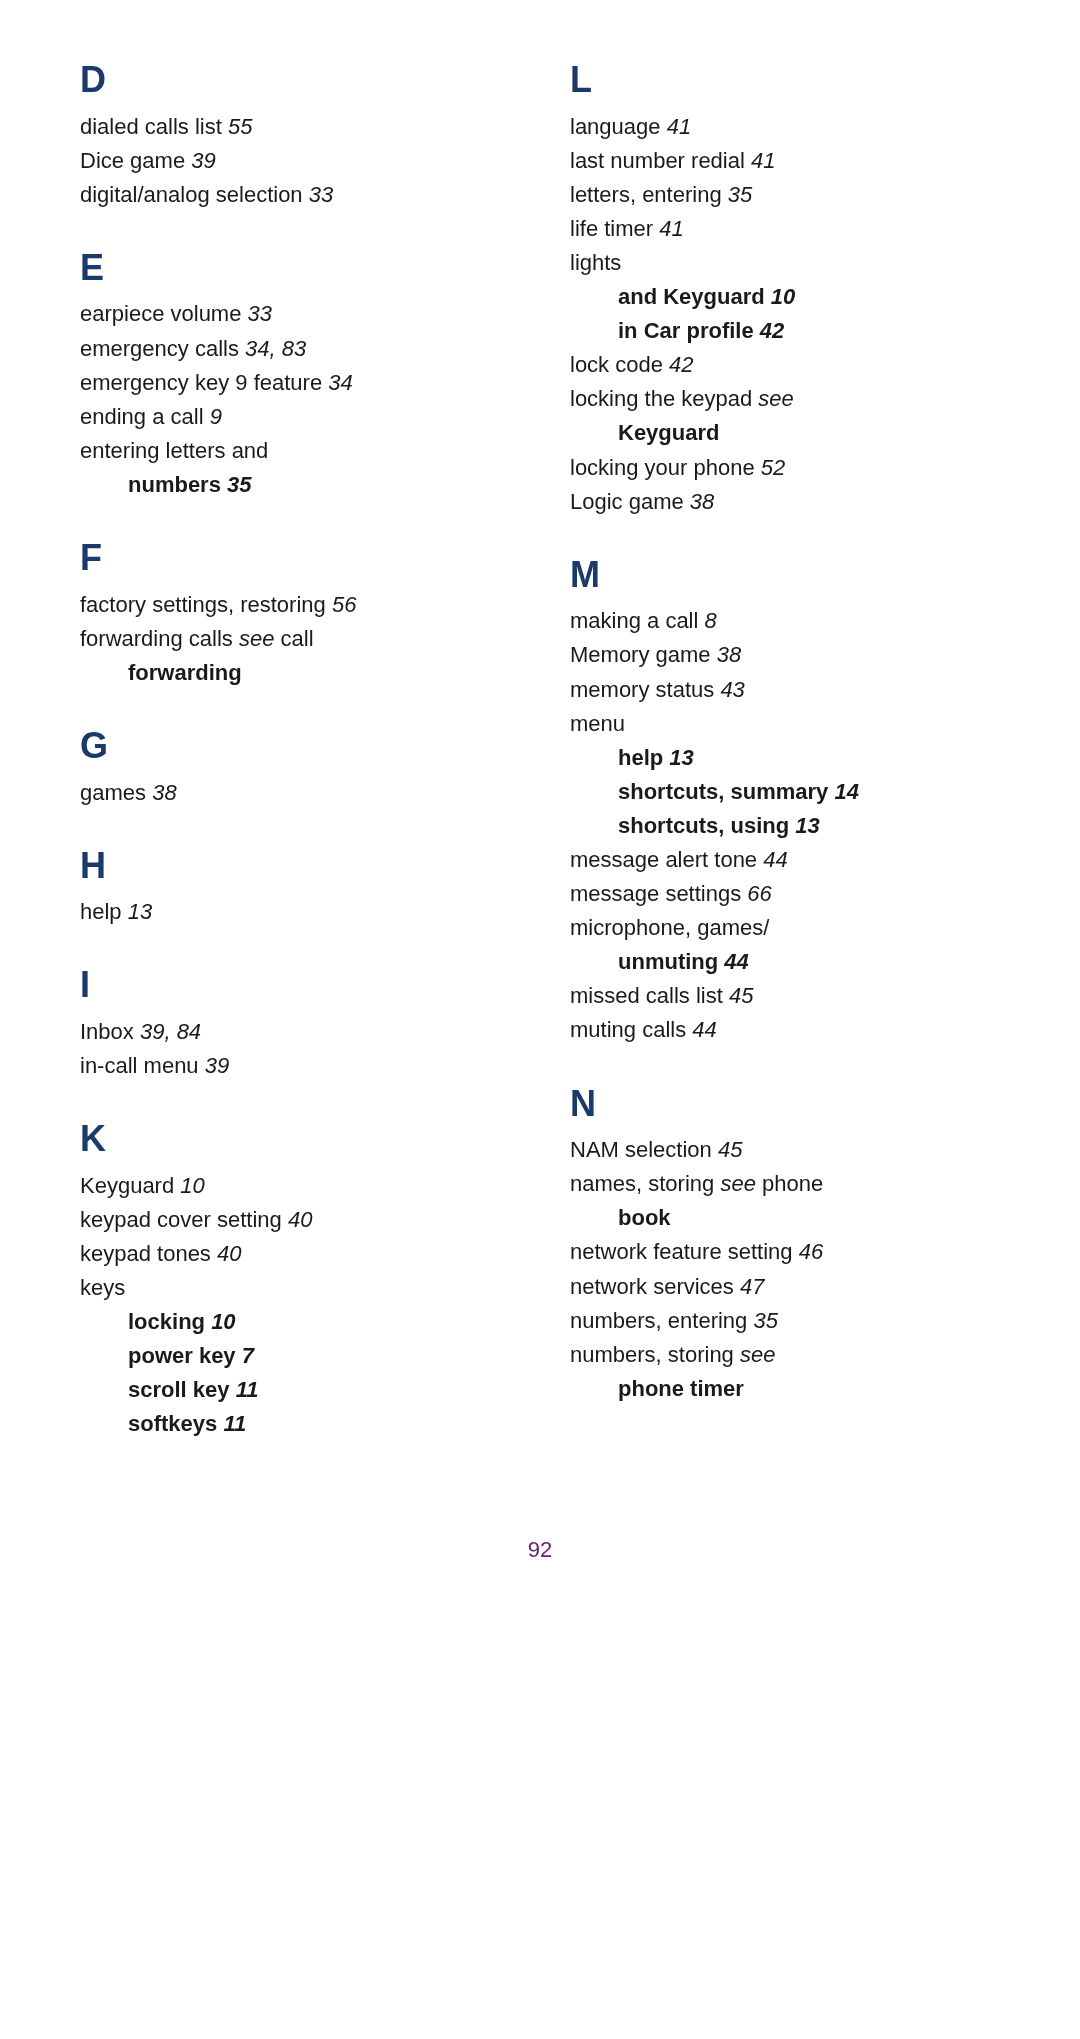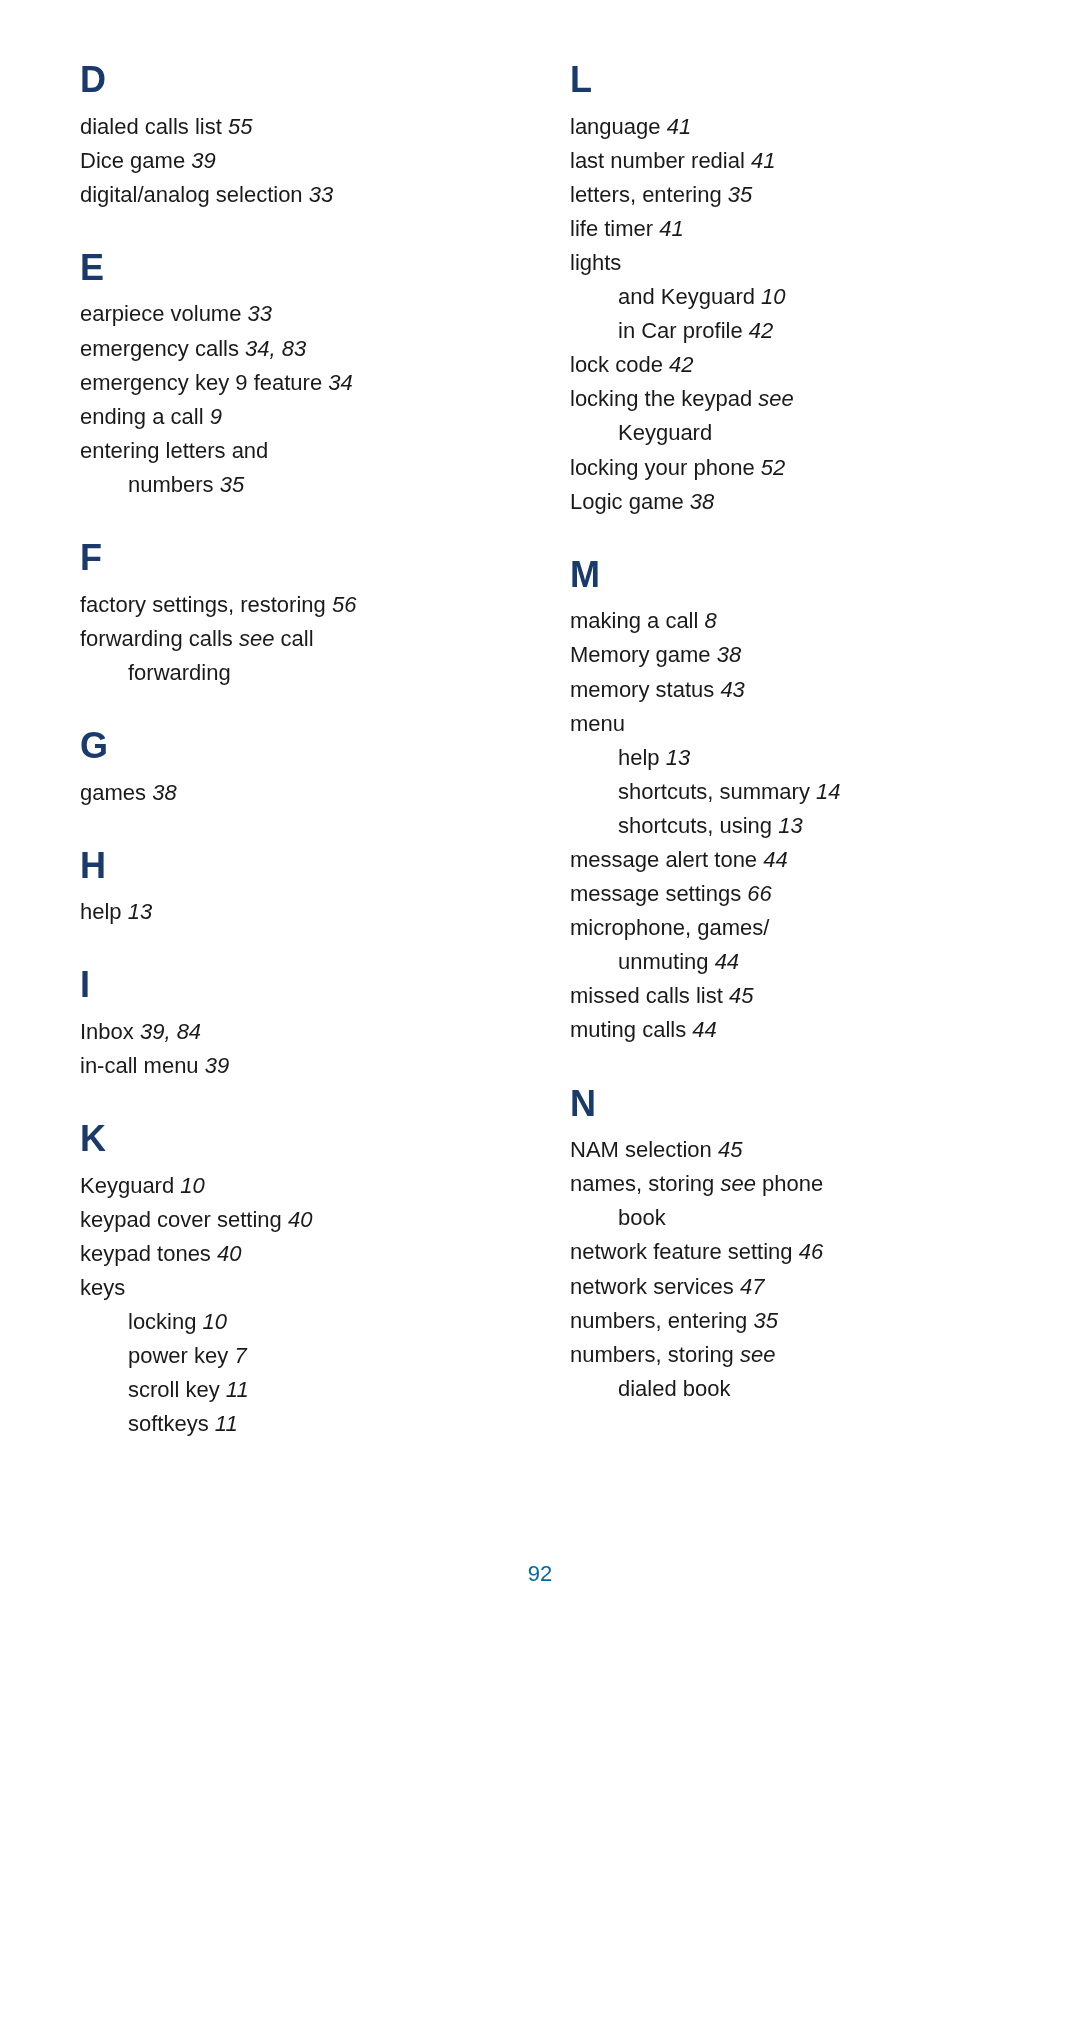--- a/index.html
+++ b/index.html
@@ -53,28 +53,29 @@
       font-style: italic;
     }
 
     .index-entry .see-text {
       font-style: italic;
       text-align: center;
     }
 
     .index-entry.indented {
       padding-left: 48px;
+      font-weight: bold;
     }
 
     .page-footer {
       text-align: center;
-      margin-top: 84px;
+      margin-top: 60px;
       font-size: 22px;
       font-family: Arial, Helvetica, sans-serif;
-      color: #0369a1;
+      color: #701a75;
     }
   </style>
 </head>
 <body>
 
 <div class="page-content">
   <div class="left-column" id="left-col">
       <div class="index-section">
         <div class="section-letter">D</div>
         <div class="index-entry">dialed calls list <span class="page-num">55</span></div>
@@ -155,20 +156,20 @@
       </div>
       <div class="index-section">
         <div class="section-letter">N</div>
         <div class="index-entry">NAM selection <span class="page-num">45</span></div>
         <div class="index-entry">names, storing <span class="see-text">see</span> phone</div>
         <div class="index-entry indented">book</div>
         <div class="index-entry">network feature setting <span class="page-num">46</span></div>
         <div class="index-entry">network services <span class="page-num">47</span></div>
         <div class="index-entry">numbers, entering <span class="page-num">35</span></div>
         <div class="index-entry">numbers, storing <span class="see-text">see</span></div>
-        <div class="index-entry indented">dialed book</div>
+        <div class="index-entry indented">phone timer</div>
       </div>
     </div>
 </div>
 
 <div class="page-footer">
   <span>92</span>
 </div>
 
 </body></html>

